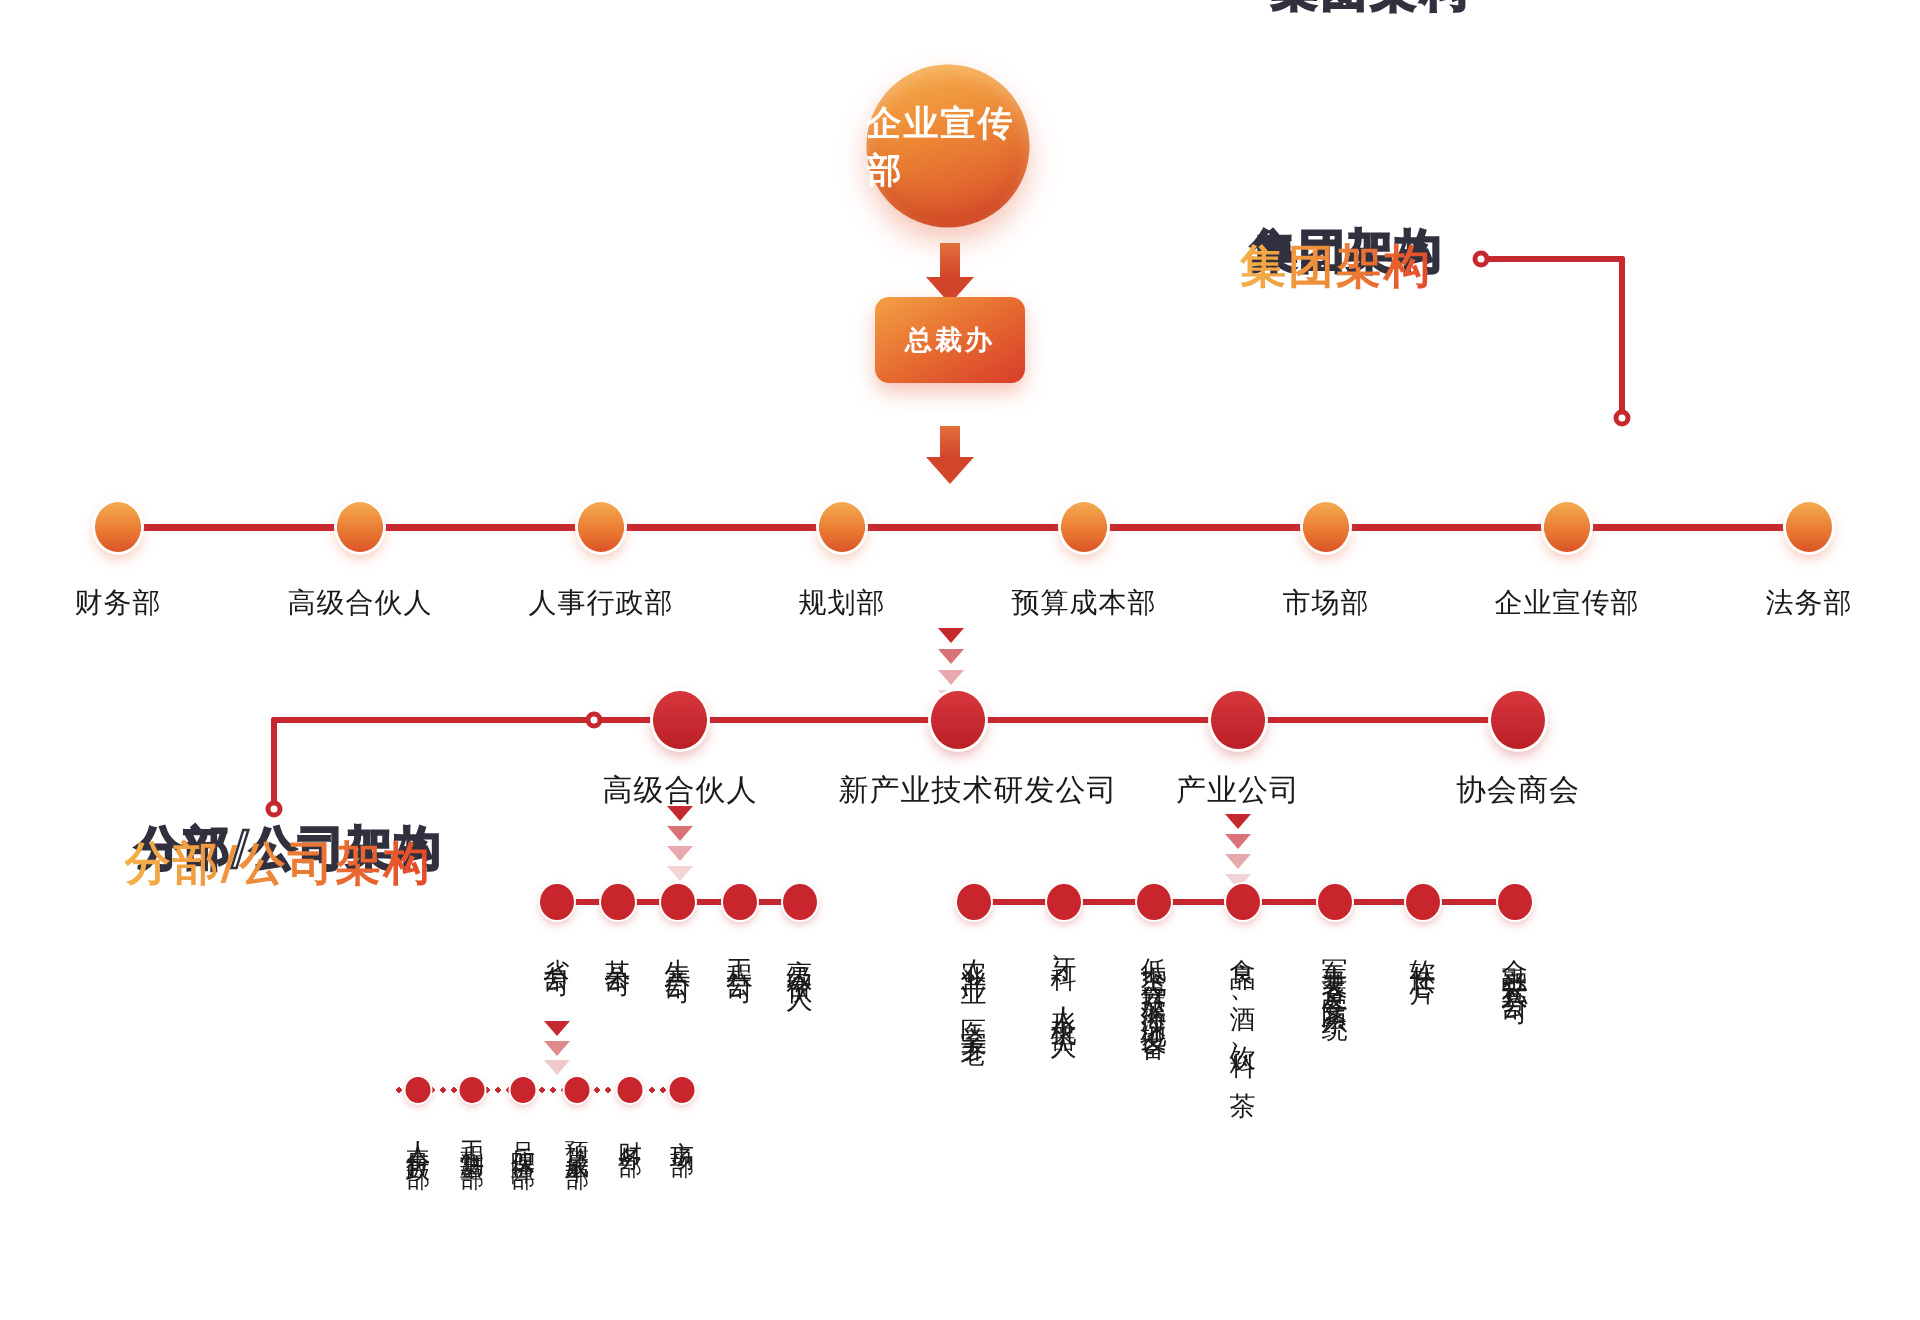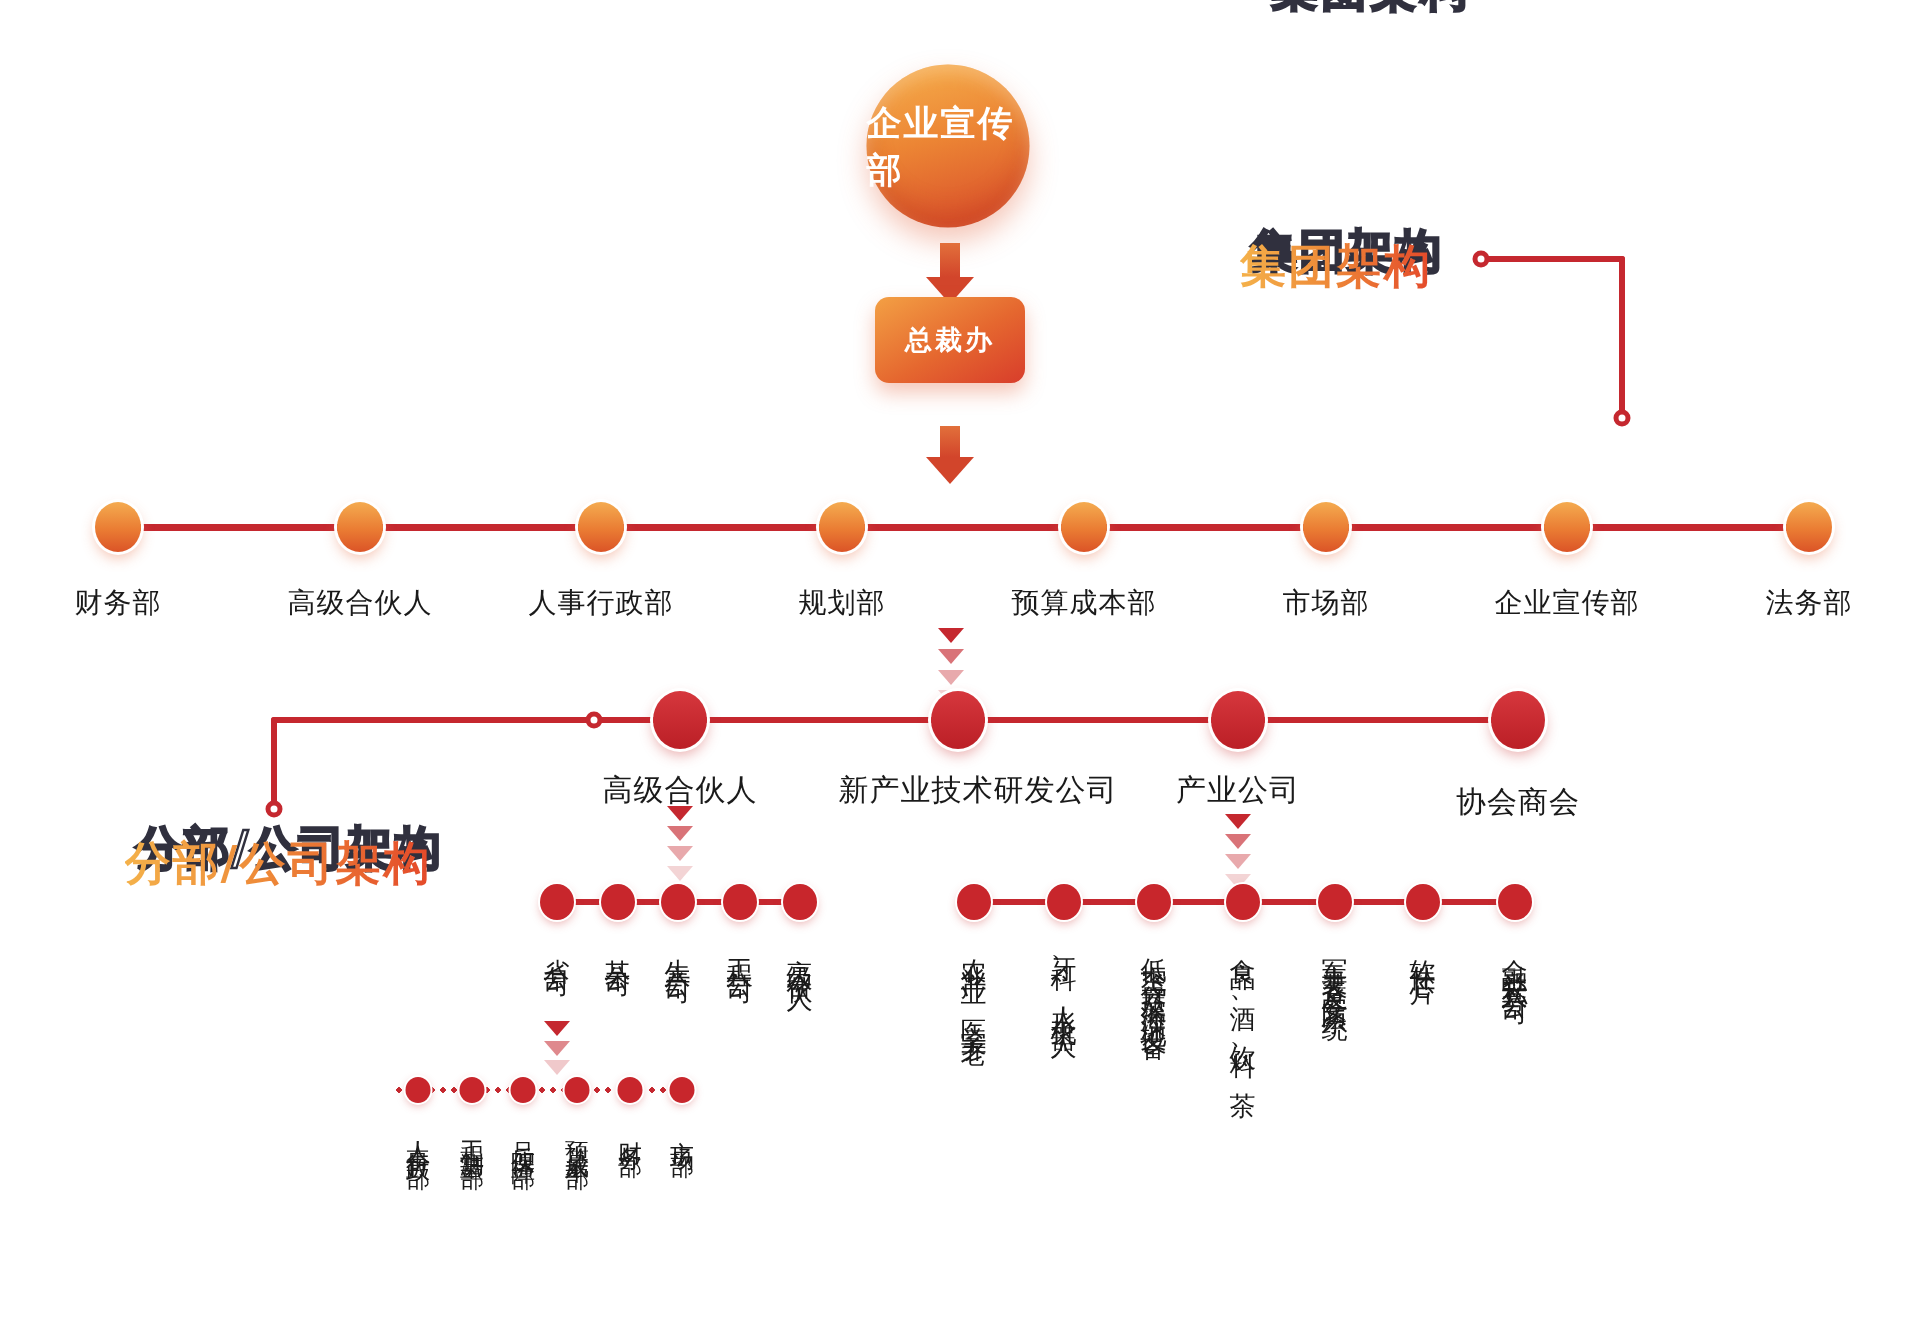--- a/index.html
+++ b/index.html
@@ -138,21 +138,21 @@
     <span class="gt-main">分部/公司架构</span>
   </div>
 
   <div class="node n2" style="left:680px;top:720px;"></div>
   <div class="node n2" style="left:958px;top:720px;"></div>
   <div class="node n2" style="left:1238px;top:720px;"></div>
   <div class="node n2" style="left:1518px;top:720px;"></div>
   <div class="hlab2" style="left:680px;top:770px;">高级合伙人</div>
   <div class="hlab2" style="left:958px;top:770px;margin-left:20px;">新产业技术研发公司</div>
   <div class="hlab2" style="left:1238px;top:770px;">产业公司</div>
-  <div class="hlab2" style="left:1518px;top:770px;margin-top:12px;">协会商会</div>
+  <div class="hlab2" style="left:1518px;top:770px;">协会商会</div>
 
   <div class="tri" style="left:680px;top:806px;opacity:1;"></div>
   <div class="tri" style="left:680px;top:826px;opacity:.65;"></div>
   <div class="tri" style="left:680px;top:846px;opacity:.4;"></div>
   <div class="tri" style="left:680px;top:866px;opacity:.2;"></div>
 
   <div class="tri" style="left:1238px;top:814px;opacity:1;"></div>
   <div class="tri" style="left:1238px;top:834px;opacity:.65;"></div>
   <div class="tri" style="left:1238px;top:854px;opacity:.4;"></div>
   <div class="tri" style="left:1238px;top:874px;opacity:.2;"></div>

